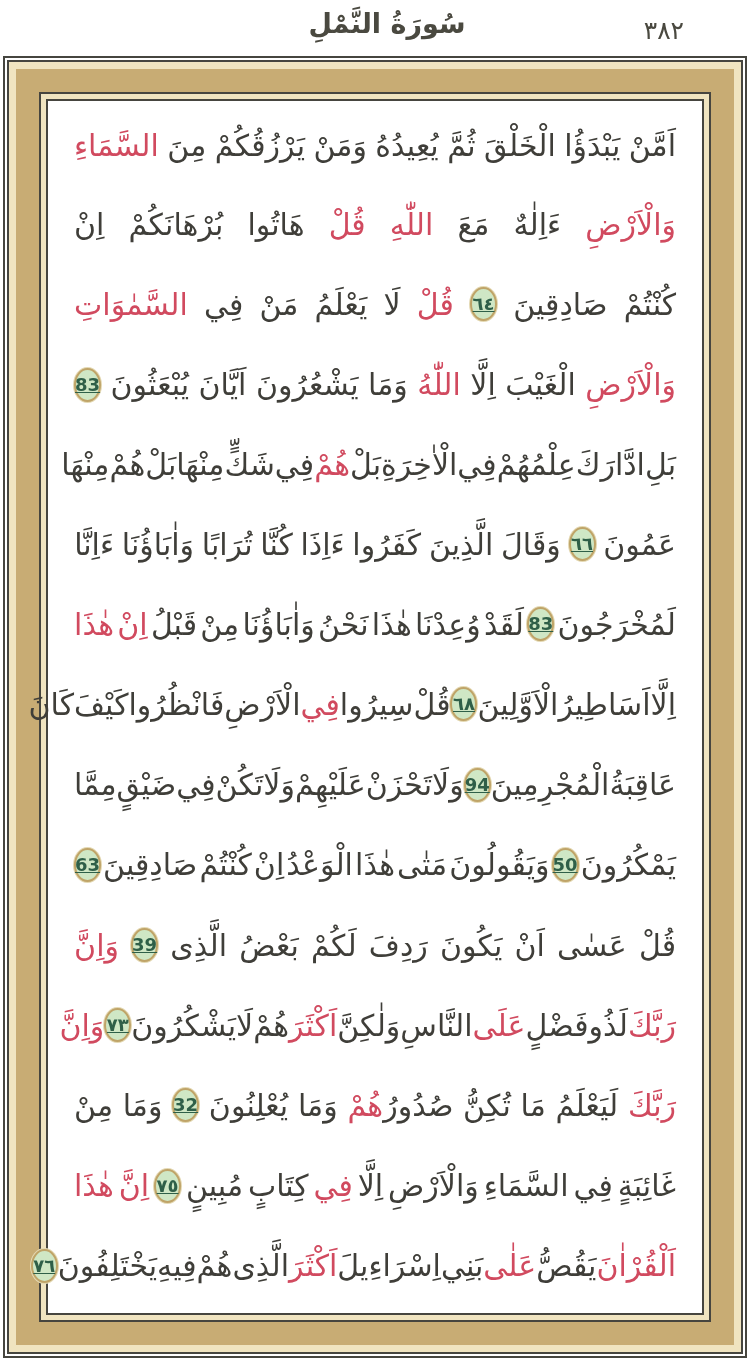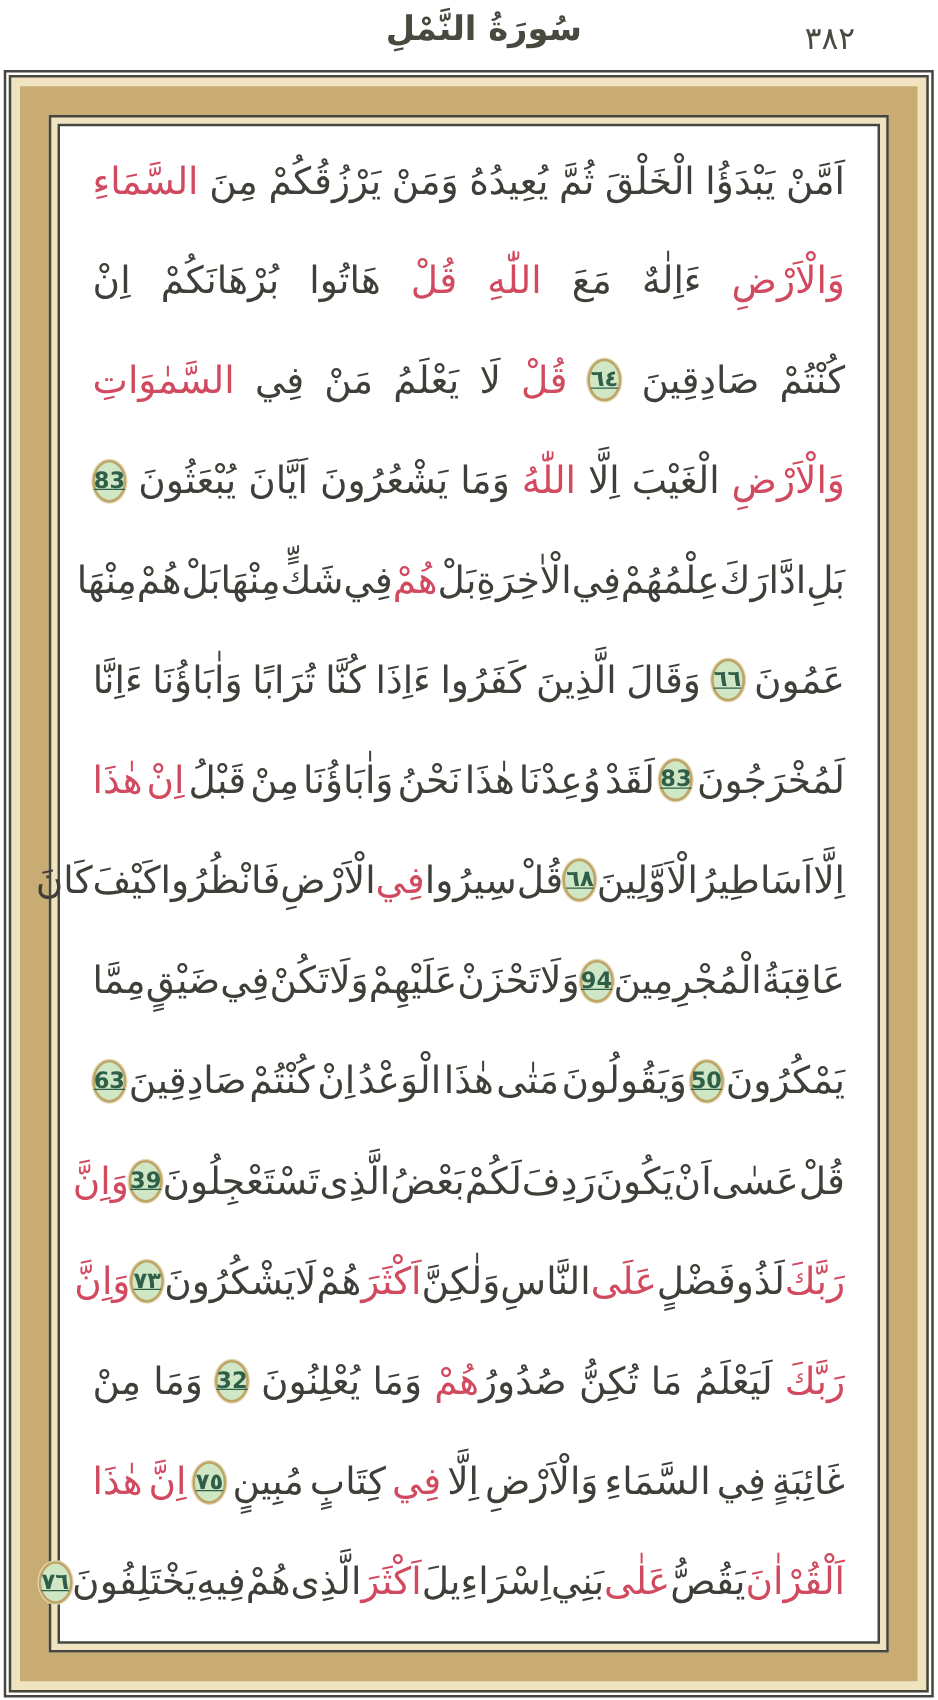--- a/index.html
+++ b/index.html
@@ -182,21 +182,20 @@
                 </div>
                 <div class="line">
                   <span class="word b">قُلْ</span>
                   <span class="word b">عَسٰى</span>
                   <span class="word b">اَنْ</span>
                   <span class="word b">يَكُونَ</span>
                   <span class="word b">رَدِفَ</span>
                   <span class="word b">لَكُمْ</span>
                   <span class="word b">بَعْضُ</span>
                   <span class="word b">الَّذِى</span>
-                  <span class="word b">تَسْتَعْجِلُونَ</span>
                   <span class="verse-badge">39</span>
                   <span class="word r">وَاِنَّ</span>
                 </div>
                 <div class="line">
                   <span class="word r">رَبَّكَ</span>
                   <span class="word b">لَذُو</span>
                   <span class="word b">فَضْلٍ</span>
                   <span class="word r">عَلَى</span>
                   <span class="word b">النَّاسِ</span>
                   <span class="word b">وَلٰكِنَّ</span>

